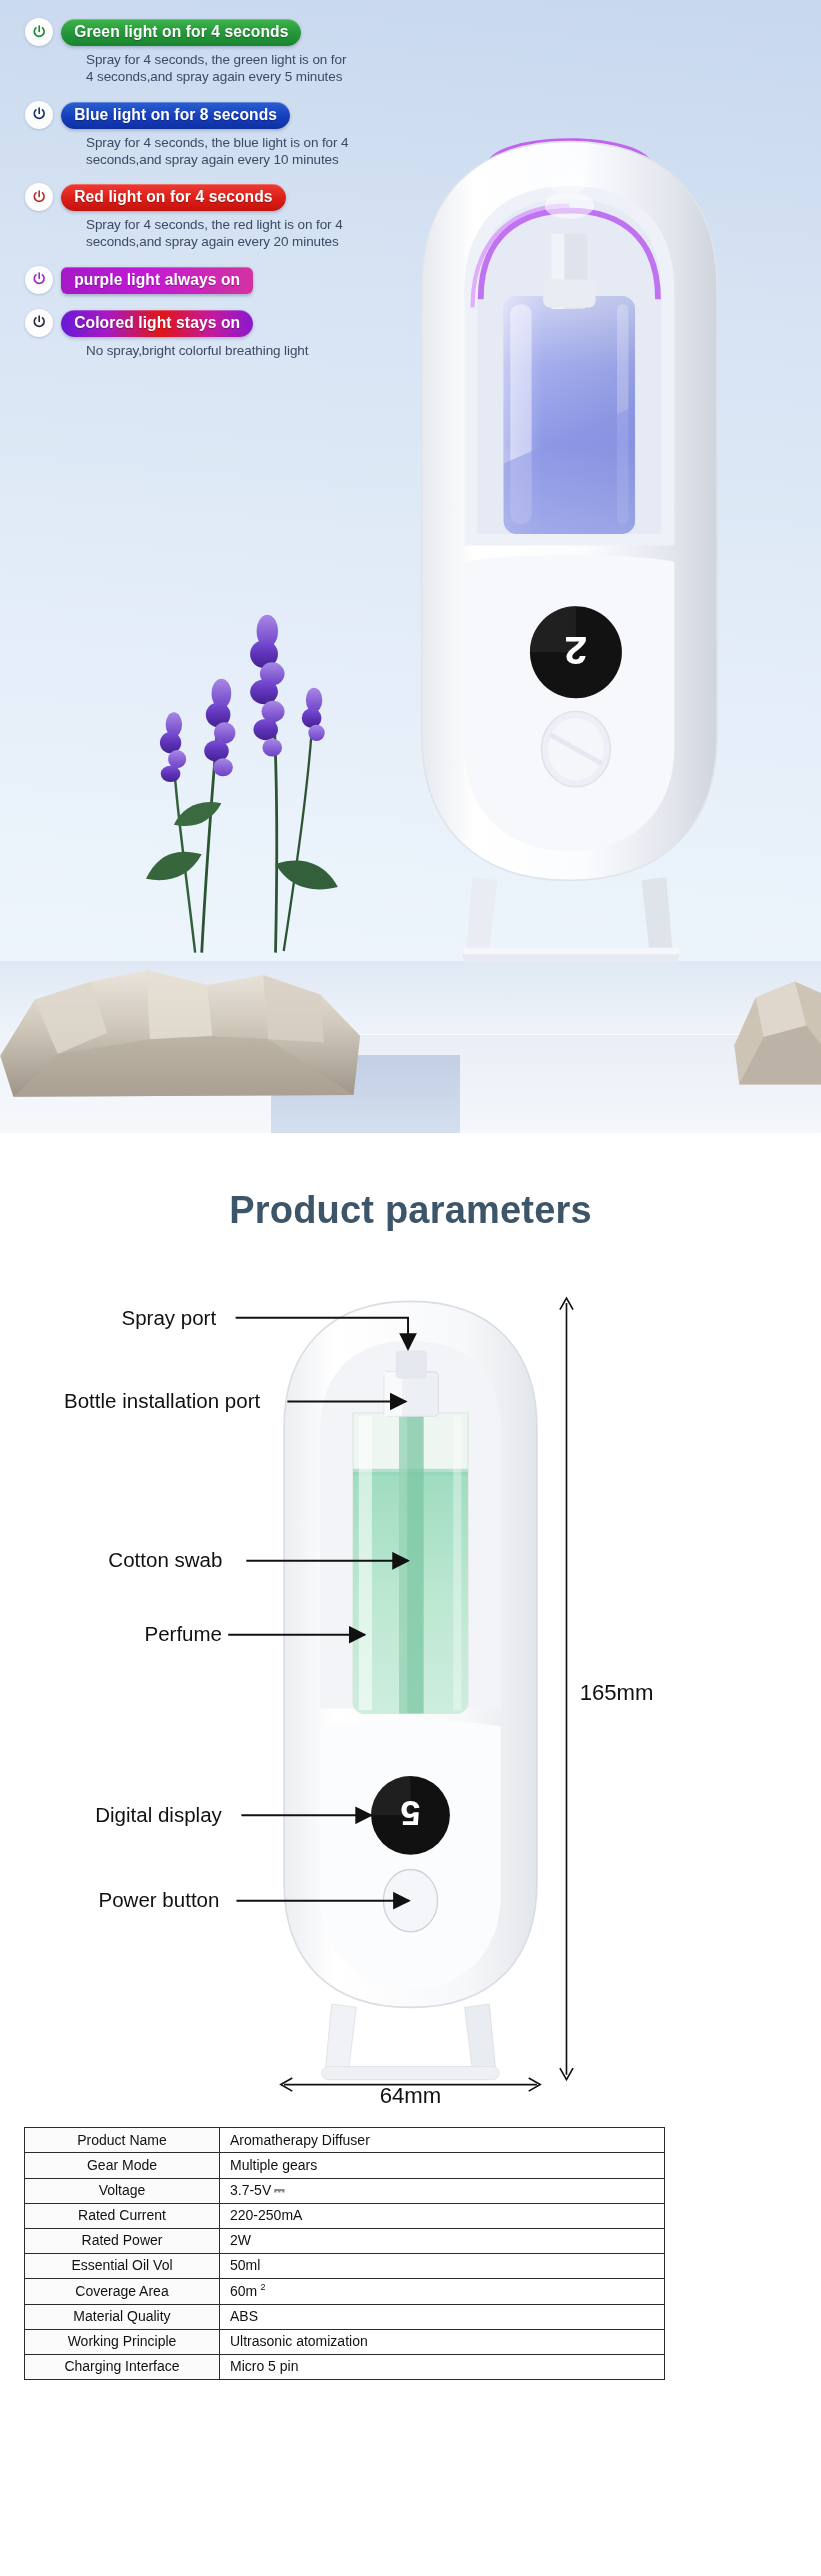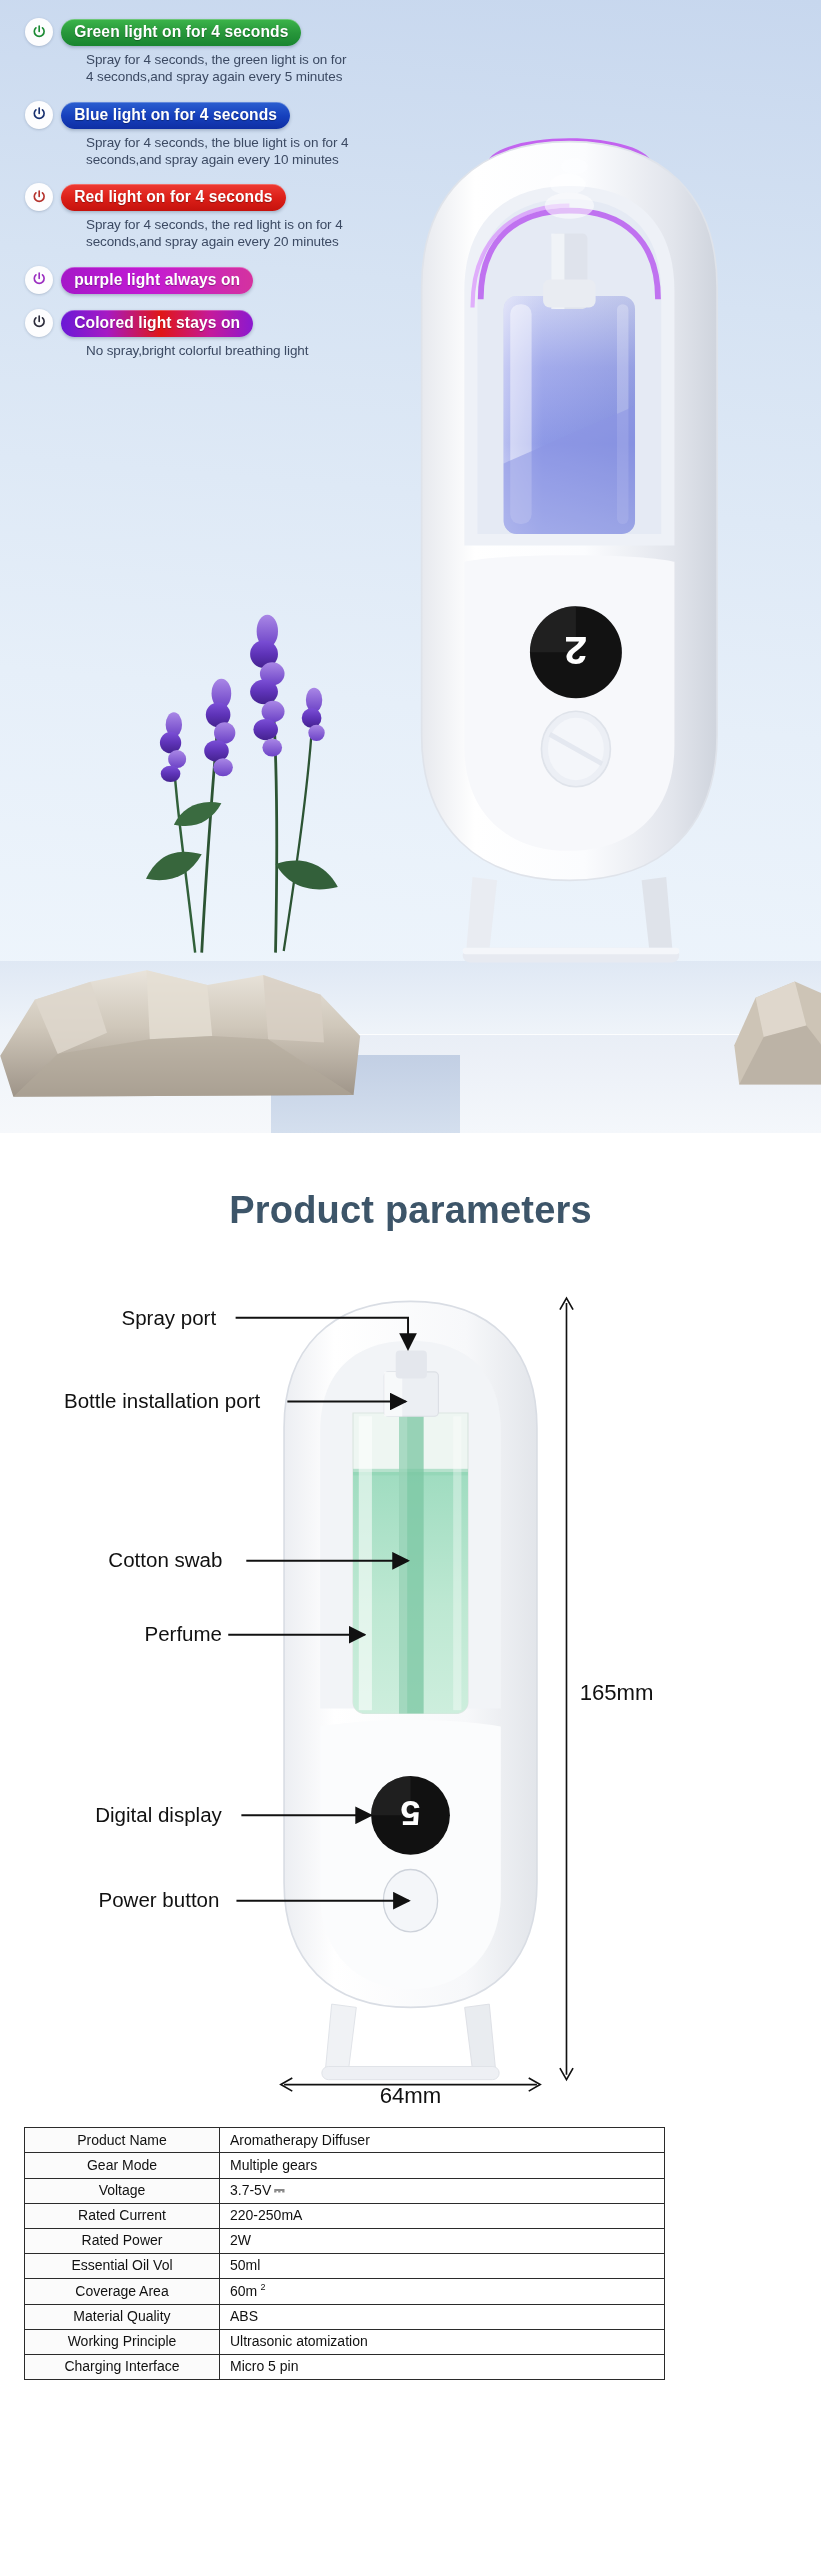--- a/index.html
+++ b/index.html
@@ -66,21 +66,21 @@
     font-weight: bold;
     letter-spacing: 0.1px;
     white-space: nowrap;
     text-shadow: 0 0.8px 0.8px rgba(0,0,0,.30);
     box-shadow: 0 1.6px 3.3px rgba(30,50,80,.28), inset 0 0.8px 0 rgba(255,255,255,.35);
     line-height: 1.15;
   }
   .badge.green  { background: linear-gradient(180deg,#3cb54a 0%, #27963a 52%, #18852f 100%); }
   .badge.blue   { background: linear-gradient(180deg,#2b5fd0 0%, #1640bd 52%, #0f2fa4 100%); }
   .badge.red    { background: linear-gradient(180deg,#ee3b34 0%, #dc1f18 52%, #c5120d 100%); }
-  .badge.purple { background: linear-gradient(90deg,#a518c8 0%, #c31ad4 45%, #d4329f 100%); }
+  .badge.purple { background: linear-gradient(90deg,#a518c8 0%, #c31ad4 45%, #d4329f 100%); border-radius: 6px; }
   .badge.colored{ background: linear-gradient(90deg,#6a19d6 0%, #a61ac4 24%, #e01616 52%, #c41a9c 78%, #8b19cf 100%); }
 
   .feature-desc {
     margin: 5px 0 0 61px;
     font-size: 13.5px;
     line-height: 1.28;
     color: #3c4a63;
     font-weight: normal;
     letter-spacing: -0.1px;
     max-width: 271px;
@@ -314,21 +314,21 @@
       </div>
 
       <div class="feature-row">
         <div class="feature-head">
           <span class="pwr-icon">
             <svg viewBox="0 0 24 24" fill="none" stroke="#18306f" stroke-width="2.4" stroke-linecap="round">
               <path d="M12 3 L12 11"></path>
               <path d="M7.2 5.6 A7.2 7.2 0 1 0 16.8 5.6"></path>
             </svg>
           </span>
-          <span class="badge blue">Blue light on for 4 seconds</span>
+          <span class="badge blue">Blue light on for 8 seconds</span>
         </div>
         <div class="feature-desc">Spray for 4 seconds, the blue light is on for 4 seconds,and spray again every 10 minutes</div>
       </div>
 
       <div class="feature-row">
         <div class="feature-head">
           <span class="pwr-icon">
             <svg viewBox="0 0 24 24" fill="none" stroke="#b5322c" stroke-width="2.4" stroke-linecap="round">
               <path d="M12 3 L12 11"></path>
               <path d="M7.2 5.6 A7.2 7.2 0 1 0 16.8 5.6"></path>

